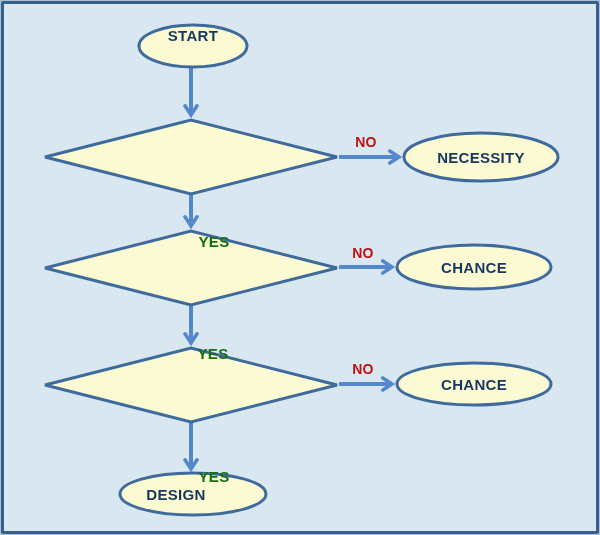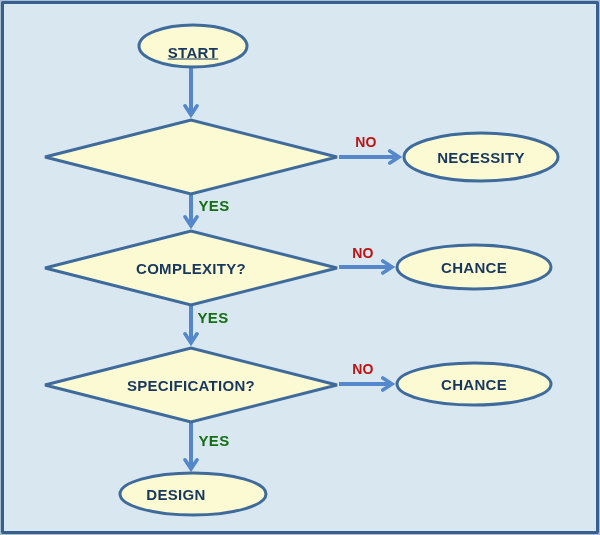--- a/index.html
+++ b/index.html
@@ -53,20 +53,21 @@
     color: var(--node_text, #17375E);
     font-size: 15px;
   }
   .no-label {
     color: var(--no_color, #BE1111);
     font-size: 14px;
   }
   .yes-label {
     color: var(--yes_color, #156E15);
     font-size: 15px;
+    margin-top: 36px;
   }
 </style>
 </head>
 <body>
 
 <div class="outer">
   <div class="frame">
 
     <svg width="598" height="533" viewBox="0 0 598 533">
       <defs>
@@ -86,25 +87,23 @@
       <ellipse class="shape" cx="190" cy="43" rx="54" ry="21"></ellipse>
       <polygon class="shape" points="42,154 188,117 334,154 188,191"></polygon>
       <ellipse class="shape" cx="478" cy="154" rx="77" ry="24"></ellipse>
       <polygon class="shape" points="42,265 188,228 334,265 188,302"></polygon>
       <ellipse class="shape" cx="471" cy="264" rx="77" ry="22"></ellipse>
       <polygon class="shape" points="42,382 188,345 334,382 188,419"></polygon>
       <ellipse class="shape" cx="471" cy="381" rx="77" ry="21"></ellipse>
       <ellipse class="shape" cx="190" cy="491" rx="73" ry="21"></ellipse>
     </svg>
 
-    <div class="label node-label" style="left:189px; top:48px;text-decoration:underline;">START</div>
+    <div class="label node-label" style="left:189px; top:31px;">START</div>
     <div class="label node-label" style="left:477px; top:153px;">NECESSITY</div>
-    <div class="label node-label" style="left:187px; top:264px;">COMPLEXITY?</div>
     <div class="label node-label" style="left:470px; top:263px;">CHANCE</div>
-    <div class="label node-label" style="left:187px; top:381px;">SPECIFICATION?</div>
     <div class="label node-label" style="left:470px; top:380px;">CHANCE</div>
     <div class="label node-label" style="left:172px; top:490px;">DESIGN</div>
 
     <div class="label no-label" style="left:362px; top:138px;">NO</div>
     <div class="label yes-label" style="left:210px; top:201px;">YES</div>
     <div class="label no-label" style="left:359px; top:249px;">NO</div>
     <div class="label yes-label" style="left:209px; top:313px;">YES</div>
     <div class="label no-label" style="left:359px; top:365px;">NO</div>
     <div class="label yes-label" style="left:210px; top:436px;">YES</div>
 

